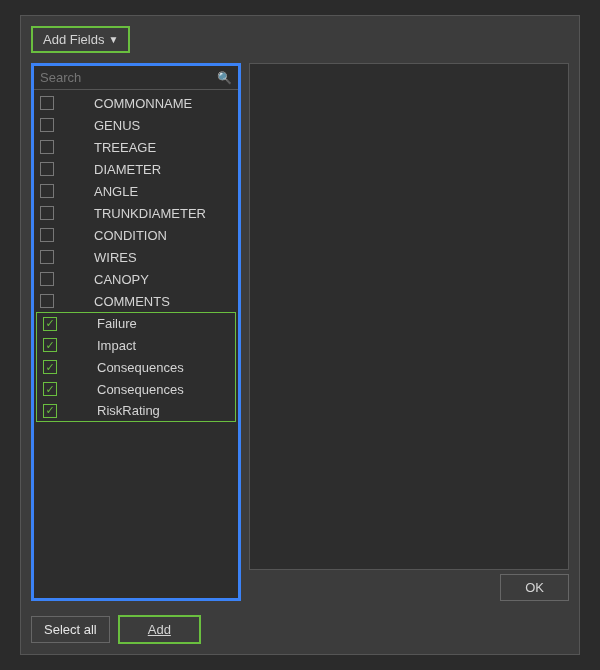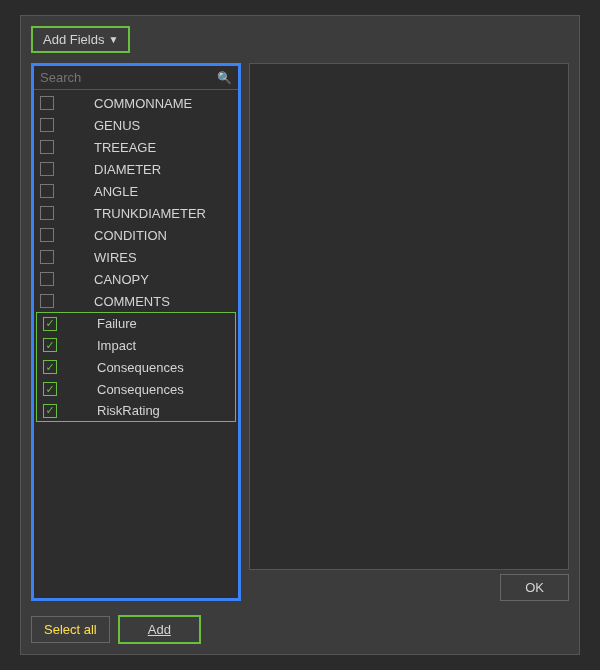--- a/index.html
+++ b/index.html
@@ -150,21 +150,21 @@
     .bottom-bar {
       display: flex;
       align-items: center;
       gap: 8px;
       margin-top: 8px;
       padding-top: 6px;
     }
     .btn-select-all {
       background: #3c3c3c;
       border: 1px solid #666;
-      color: #fde047;
+      color: #e5e5e5;
       padding: 5px 12px;
       cursor: pointer;
       font-size: 13px;
     }
     .btn-add {
       background: #3c3c3c;
       border: 2px solid #6abf3f;
       color: #d4d4d4;
       padding: 5px 28px;
       cursor: pointer;

